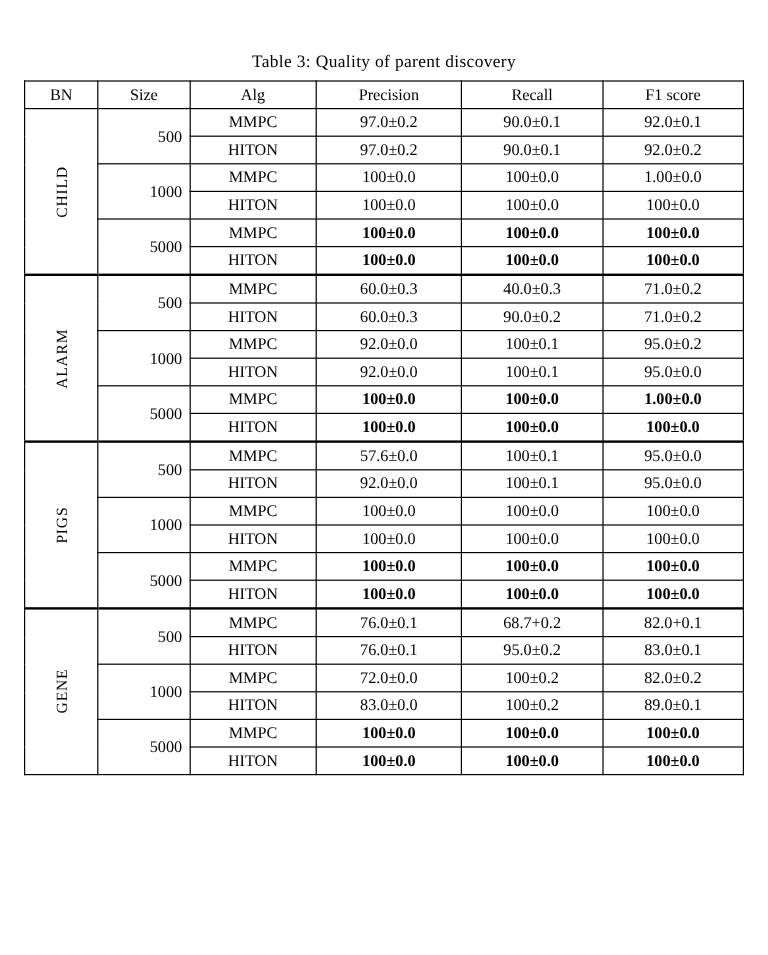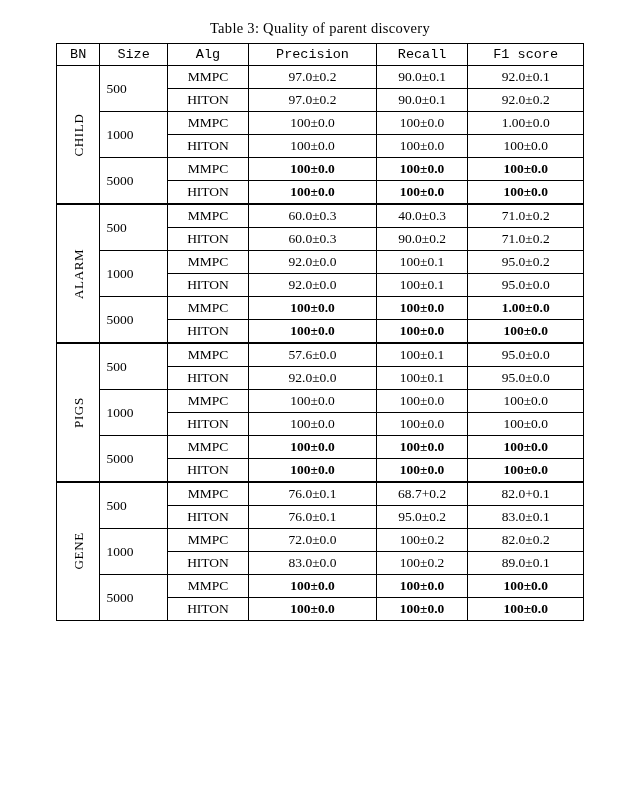--- a/index.html
+++ b/index.html
@@ -8,56 +8,56 @@
       font-family: "Computer Modern", "Latin Modern", Georgia, serif;
       font-size: 14px;
       display: flex;
       justify-content: center;
       align-items: flex-start;
       padding: 20px;
       width: 640px;
       min-height: 796px;
     }
     .table-container {
-      width: 528px;
+      width: 600px;
+      margin-top: 24px;
     }
     .table-caption {
       text-align: center;
       font-size: 14.5px;
       margin-bottom: 6px;
       letter-spacing: 0.02em;
     }
     table {
       border-collapse: collapse;
       width: 100%;
       font-size: 13.5px;
     }
     th, td {
       border: 1px solid #000;
       padding: 3px 6px;
       text-align: center;
       white-space: nowrap;
     }
     th {
       font-weight: normal;
-      font-family: Liberation Mono, monospace;
     }
     td.bn-cell {
       font-size: 13px;
       writing-mode: vertical-rl;
       transform: rotate(180deg);
       text-align: center;
       vertical-align: middle;
       padding: 4px 3px;
       font-weight: normal;
       letter-spacing: 0.05em;
     }
     td.size-cell {
       vertical-align: middle;
-      text-align: left;
+      text-align: right;
     }
     .bold { font-weight: bold; }
   </style>
 </head>
 <body>
 
 <div class="table-container">
   <div class="table-caption">Table 3:  Quality of parent discovery</div>
   <table>
     <thead>

